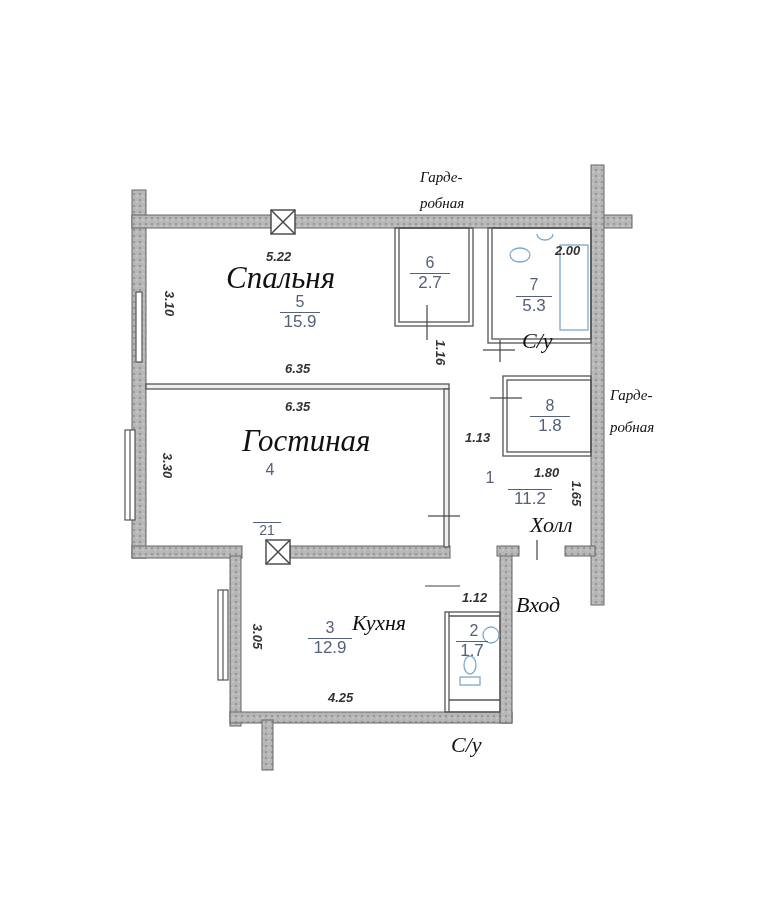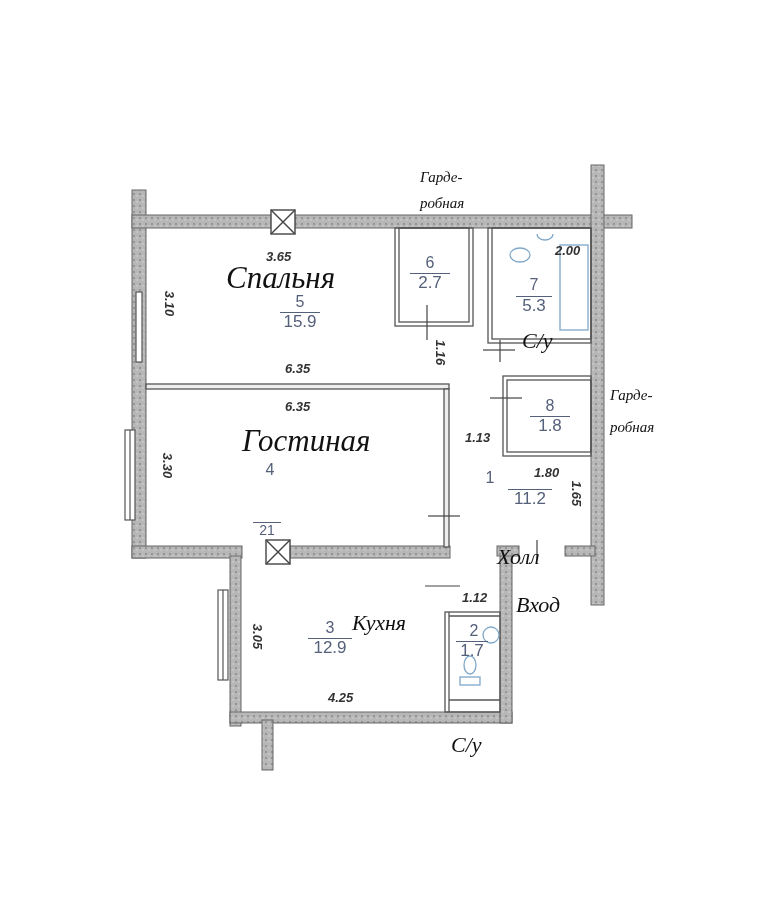--- a/index.html
+++ b/index.html
@@ -102,21 +102,21 @@
     <path d="M537 234 a8 6 0 0 0 16 0"></path>
     <circle cx="491" cy="635" r="8"></circle>
     <ellipse cx="470" cy="665" rx="6" ry="9"></ellipse>
     <rect x="460" y="677" width="20" height="8"></rect>
   </g>
 </svg>
 
 <div class="lbl big" style="left:226px;top:262px;">Спальня</div>
 <div class="lbl big" style="left:242px;top:425px;">Гостиная</div>
 <div class="lbl med" style="left:352px;top:612px;">Кухня</div>
-<div class="lbl med" style="left:497px;top:514px;margin-top:32px;">Холл</div>
+<div class="lbl med" style="left:530px;top:514px;">Холл</div>
 <div class="lbl med" style="left:516px;top:594px;">Вход</div>
 <div class="lbl med" style="left:522px;top:330px;">С/у</div>
 <div class="lbl med" style="left:451px;top:734px;">С/у</div>
 <div class="lbl sm" style="left:420px;top:170px;">Гарде-</div>
 <div class="lbl sm" style="left:420px;top:196px;">робная</div>
 <div class="lbl sm" style="left:610px;top:388px;">Гарде-</div>
 <div class="lbl sm" style="left:610px;top:420px;">робная</div>
 
 <div class="num" style="left:280px;top:294px;width:40px;">5</div>
 <div class="area" style="left:280px;top:312px;width:40px;">15.9</div>
@@ -135,21 +135,21 @@
 
 <div class="num" style="left:470px;top:470px;width:40px;">1</div>
 <div class="area" style="left:468px;top:489px;width:44px;margin-left:40px;">11.2</div>
 
 <div class="num" style="left:310px;top:620px;width:40px;">3</div>
 <div class="area" style="left:308px;top:638px;width:44px;">12.9</div>
 
 <div class="num" style="left:462px;top:623px;width:24px;">2</div>
 <div class="area" style="left:456px;top:641px;width:32px;">1.7</div>
 
-<div class="dim" style="left:266px;top:250px;">3.65</div>
+<div class="dim" style="left:266px;top:250px;">5.22</div>
 <div class="dim rot" style="left:157px;top:297px;">3.10</div>
 <div class="dim" style="left:285px;top:362px;">6.35</div>
 <div class="dim" style="left:285px;top:400px;">6.35</div>
 <div class="dim rot" style="left:155px;top:459px;">3.30</div>
 <div class="dim rot" style="left:428px;top:346px;">1.16</div>
 <div class="dim" style="left:465px;top:431px;">1.13</div>
 <div class="dim" style="left:530px;top:244px;margin-left:25px;">2.00</div>
 <div class="dim" style="left:534px;top:466px;">1.80</div>
 <div class="dim rot" style="left:564px;top:487px;">1.65</div>
 <div class="dim" style="left:462px;top:591px;">1.12</div>

